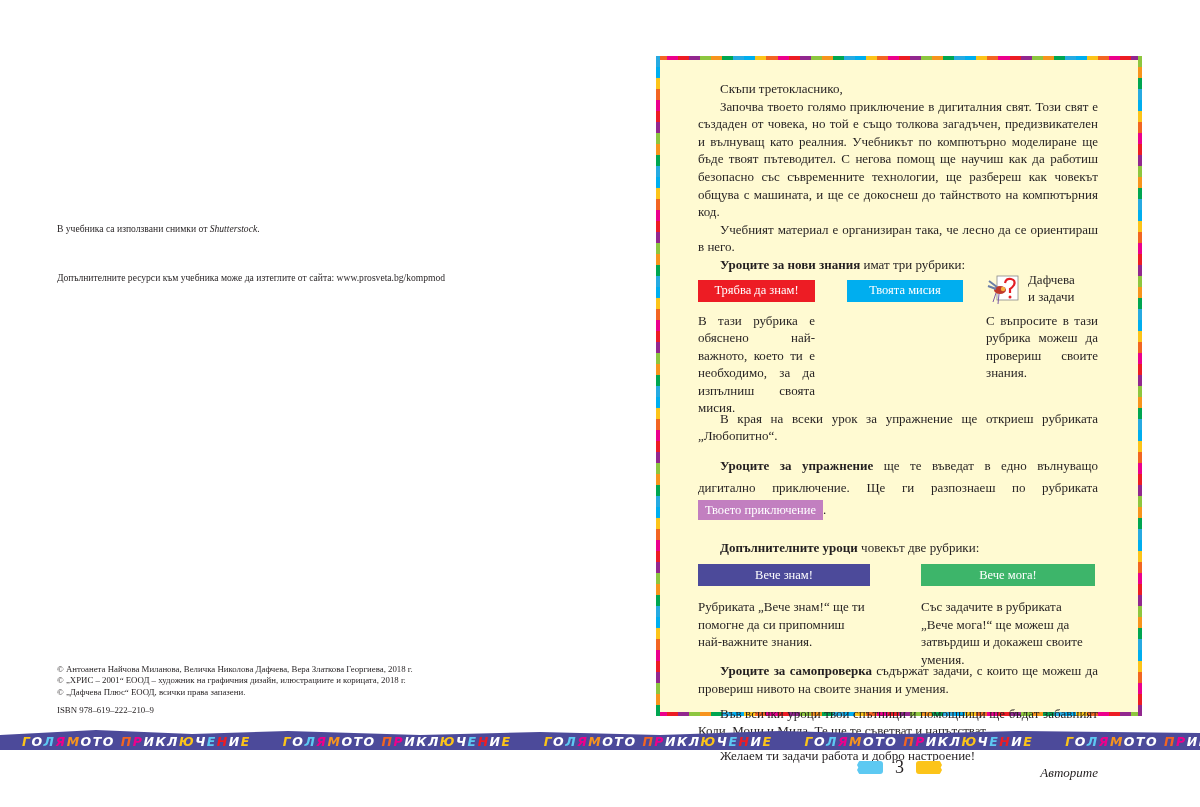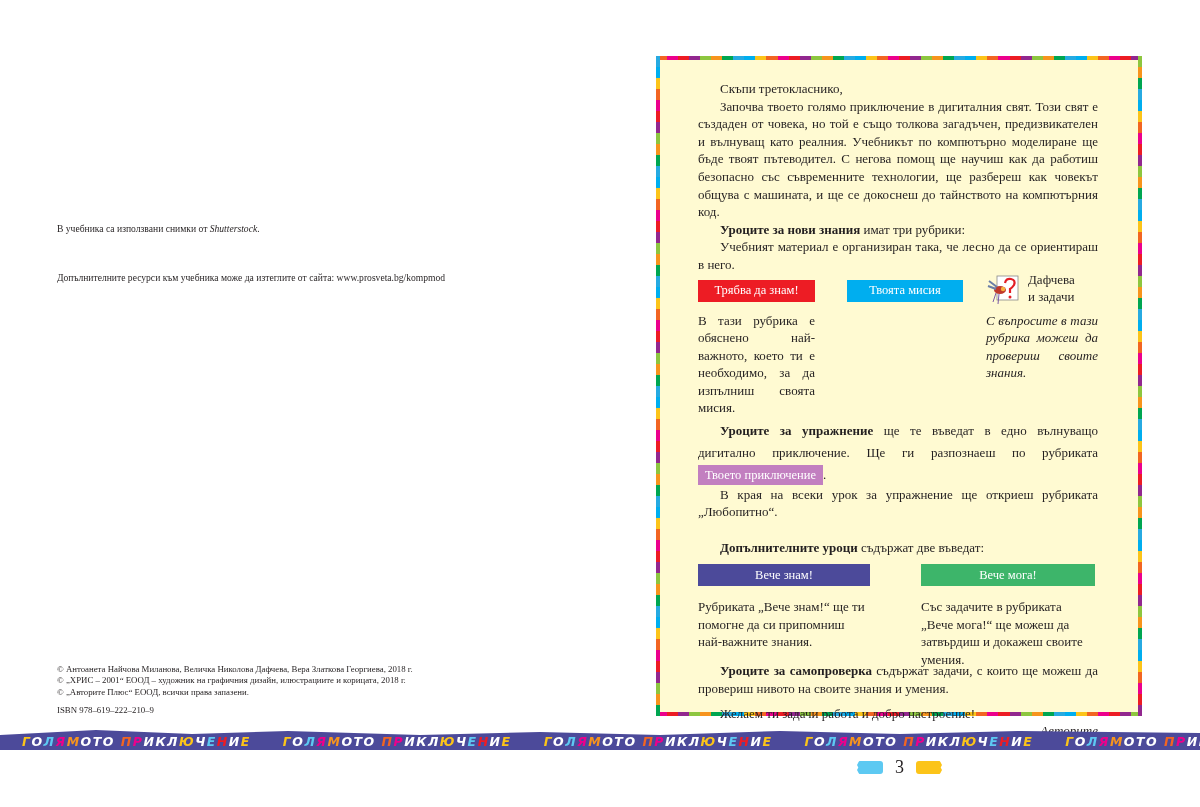--- a/index.html
+++ b/index.html
@@ -79,21 +79,21 @@
 
 <div class="left-page">
   <div class="credit-line" style="top:223px;">
     <span>В учебника са използвани снимки от </span><i>Shutterstock</i><span>.</span>
   </div>
   <div class="credit-line" style="top:272px;">Допълнителните ресурси към учебника може да изтеглите от сайта: www.prosveta.bg/kompmod</div>
 
   <div class="copyright-block">
     <div>© Антоанета Найчова Миланова, Величка Николова Дафчева, Вера Златкова Георгиева, 2018 г.</div>
     <div>© „ХРИС – 2001“ ЕООД – художник на графичния дизайн, илюстрациите и корицата, 2018 г.</div>
-    <div>© „Авторите Плюс“ ЕООД, всички права запазени.</div>
+    <div>© „Дафчева Плюс“ ЕООД, всички права запазени.</div>
   </div>
   <div class="isbn">ISBN 978–619–222–210–9</div>
 </div>
 
 <div class="frame">
   <div class="frame-border">
     <div class="edge top" id="edge-top">
         <span style="background: rgb(242, 101, 34);"></span>
         <span style="background: rgb(236, 0, 140);"></span>
         <span style="background: rgb(237, 28, 36);"></span>
@@ -307,67 +307,68 @@
         <span style="background: rgb(242, 101, 34);"></span>
         <span style="background: rgb(236, 0, 140);"></span>
         <span style="background: rgb(237, 28, 36);"></span>
         <span style="background: rgb(146, 39, 143);"></span>
       </div>
   </div>
 
   <div class="content">
     <div class="greeting">Скъпи третокласнико,</div>
     <div class="p">Започва твоето голямо приключение в дигиталния свят. Този свят е създаден от човека, но той е също толкова загадъчен, предизвикателен и вълнуващ като реалния. Учебникът по компютърно моделиране ще бъде твоят пътеводител. С негова помощ ще научиш как да работиш безопасно със съвременните технологии, ще разбереш как човекът общува с машината, и ще се докоснеш до тайнството на компютърния код.</div>
+    <div class="p">Учебният материал е организиран така, че лесно да се ориентираш в него.</div>
     <div class="p">
       <b>Уроците за нови знания</b><span> имат три рубрики:</span>
     </div>
-    <div class="p">Учебният материал е организиран така, че лесно да се ориентираш в него.</div>
 
     <div class="rubrics">
       <div class="rubric-label" style="left:0; top:0; width:117px; background:#ed1c24;">Трябва да знам!</div>
       <div class="rubric-desc" style="left:0; top:32px; width:117px;">В тази рубрика е обяснено най-важното, което ти е необходимо, за да изпълниш своята мисия.</div>
 
       <div class="rubric-label" style="left:149px; top:0; width:116px; background:#00aeef;">Твоята мисия</div>
 
       <svg class="qa-icon" viewBox="0 0 34 34">
         <rect x="11" y="2" width="21" height="24" fill="#ffffff" stroke="#888" stroke-width="0.8"></rect>
         <path d="M19 9 q1 -5 6 -4 q5 1 3 6 q-2 3 -4 4 l0 4" fill="none" stroke="#e31e24" stroke-width="2.2"></path>
         <circle cx="24" cy="23" r="1.5" fill="#e31e24"></circle>
         <ellipse cx="14" cy="16" rx="6" ry="4" fill="#c0392b"></ellipse>
         <circle cx="17" cy="15" r="2.2" fill="#f5b041"></circle>
         <path d="M3 7 l8 6 M2 12 l8 3" stroke="#6b7fa8" stroke-width="2"></path>
         <path d="M10 19 l-3 9 M13 20 l-1 10" stroke="#7d5ba6" stroke-width="1"></path>
       </svg>
       <div class="qa-label">
         <div>Дафчева</div>
         <div>и задачи</div>
       </div>
-      <div class="rubric-desc" style="left:288px; top:32px; width:112px;font-style:italic;">С въпросите в тази рубрика можеш да провериш своите знания.</div>
-    </div>
-
+      <div class="rubric-desc" style="left:288px; top:32px; width:112px;">С въпросите в тази рубрика можеш да провериш своите знания.</div>
+    </div>
+
+    <div class="p">В края на всеки урок за упражнение ще откриеш рубриката „Любопитно“.</div>
     <div class="p" style="margin-top:10px; line-height:22px;">
       <b>Уроците за упражнение</b><span> ще те въведат в едно вълнуващо дигитално приключение. Ще ги разпознаеш по рубриката </span><span class="inline-tag">Твоето приключение</span><span>.</span>
     </div>
-    <div class="p">В края на всеки урок за упражнение ще откриеш рубриката „Любопитно“.</div>
 
     <div class="p" style="margin-top:18px;">
-      <b>Допълнителните уроци</b><span> съдържат две въведат:</span>
+      <b>Допълнителните уроци</b><span> човекът две рубрики:</span>
     </div>
 
     <div class="summary-rubrics">
       <div class="rubric-label" style="left:0; top:0; width:172px; background:#4c4a9a;">Вече знам!</div>
       <div class="rubric-desc" style="left:0; top:34px; width:172px; text-align:left;">Рубриката „Вече знам!“ ще ти помогне да си припомниш най-важните знания.</div>
 
       <div class="rubric-label" style="left:223px; top:0; width:174px; background:#3db56a;">Вече мога!</div>
       <div class="rubric-desc" style="left:223px; top:34px; width:174px; text-align:left;">Със задачите в рубриката „Вече мога!“ ще можеш да затвърдиш и докажеш своите умения.</div>
     </div>
 
     <div class="p" style="margin-top:6px;">
       <b>Уроците за самопроверка</b><span> съдържат задачи, с които ще можеш да провериш нивото на своите знания и умения.</span>
     </div>
+    <div class="p" style="margin-top:7px;">Във всички уроци твои спътници и помощници ще бъдат забавният Коди, Мони и Мила. Те ще те съветват и напътстват.</div>
     <div class="p" style="margin-top:7px;">Желаем ти задачи работа и добро настроение!</div>
     <div class="signature">Авторите</div>
   </div>
 </div>
 
 <div class="banner" id="banner">
     <div class="banner-phrase"><span style="color: rgb(252, 196, 25);">Г</span><span style="color: rgb(255, 255, 255);">О</span><span style="color: rgb(93, 201, 242);">Л</span><span style="color: rgb(236, 0, 140);">Я</span><span style="color: rgb(247, 148, 29);">М</span><span style="color: rgb(255, 255, 255);">О</span><span style="color: rgb(255, 255, 255);">Т</span><span style="color: rgb(255, 255, 255);">О</span><span style="color: rgb(252, 196, 25);">&nbsp;</span><span style="color: rgb(242, 101, 34);">П</span><span style="color: rgb(236, 0, 140);">Р</span><span style="color: rgb(255, 255, 255);">И</span><span style="color: rgb(255, 255, 255);">К</span><span style="color: rgb(255, 255, 255);">Л</span><span style="color: rgb(252, 196, 25);">Ю</span><span style="color: rgb(255, 255, 255);">Ч</span><span style="color: rgb(93, 201, 242);">Е</span><span style="color: rgb(237, 28, 36);">Н</span><span style="color: rgb(255, 255, 255);">И</span><span style="color: rgb(252, 196, 25);">Е</span></div>
     <div class="banner-phrase"><span style="color: rgb(252, 196, 25);">Г</span><span style="color: rgb(255, 255, 255);">О</span><span style="color: rgb(93, 201, 242);">Л</span><span style="color: rgb(236, 0, 140);">Я</span><span style="color: rgb(247, 148, 29);">М</span><span style="color: rgb(255, 255, 255);">О</span><span style="color: rgb(255, 255, 255);">Т</span><span style="color: rgb(255, 255, 255);">О</span><span style="color: rgb(252, 196, 25);">&nbsp;</span><span style="color: rgb(242, 101, 34);">П</span><span style="color: rgb(236, 0, 140);">Р</span><span style="color: rgb(255, 255, 255);">И</span><span style="color: rgb(255, 255, 255);">К</span><span style="color: rgb(255, 255, 255);">Л</span><span style="color: rgb(252, 196, 25);">Ю</span><span style="color: rgb(255, 255, 255);">Ч</span><span style="color: rgb(93, 201, 242);">Е</span><span style="color: rgb(237, 28, 36);">Н</span><span style="color: rgb(255, 255, 255);">И</span><span style="color: rgb(252, 196, 25);">Е</span></div>
     <div class="banner-phrase"><span style="color: rgb(252, 196, 25);">Г</span><span style="color: rgb(255, 255, 255);">О</span><span style="color: rgb(93, 201, 242);">Л</span><span style="color: rgb(236, 0, 140);">Я</span><span style="color: rgb(247, 148, 29);">М</span><span style="color: rgb(255, 255, 255);">О</span><span style="color: rgb(255, 255, 255);">Т</span><span style="color: rgb(255, 255, 255);">О</span><span style="color: rgb(252, 196, 25);">&nbsp;</span><span style="color: rgb(242, 101, 34);">П</span><span style="color: rgb(236, 0, 140);">Р</span><span style="color: rgb(255, 255, 255);">И</span><span style="color: rgb(255, 255, 255);">К</span><span style="color: rgb(255, 255, 255);">Л</span><span style="color: rgb(252, 196, 25);">Ю</span><span style="color: rgb(255, 255, 255);">Ч</span><span style="color: rgb(93, 201, 242);">Е</span><span style="color: rgb(237, 28, 36);">Н</span><span style="color: rgb(255, 255, 255);">И</span><span style="color: rgb(252, 196, 25);">Е</span></div>
     <div class="banner-phrase"><span style="color: rgb(252, 196, 25);">Г</span><span style="color: rgb(255, 255, 255);">О</span><span style="color: rgb(93, 201, 242);">Л</span><span style="color: rgb(236, 0, 140);">Я</span><span style="color: rgb(247, 148, 29);">М</span><span style="color: rgb(255, 255, 255);">О</span><span style="color: rgb(255, 255, 255);">Т</span><span style="color: rgb(255, 255, 255);">О</span><span style="color: rgb(252, 196, 25);">&nbsp;</span><span style="color: rgb(242, 101, 34);">П</span><span style="color: rgb(236, 0, 140);">Р</span><span style="color: rgb(255, 255, 255);">И</span><span style="color: rgb(255, 255, 255);">К</span><span style="color: rgb(255, 255, 255);">Л</span><span style="color: rgb(252, 196, 25);">Ю</span><span style="color: rgb(255, 255, 255);">Ч</span><span style="color: rgb(93, 201, 242);">Е</span><span style="color: rgb(237, 28, 36);">Н</span><span style="color: rgb(255, 255, 255);">И</span><span style="color: rgb(252, 196, 25);">Е</span></div>

